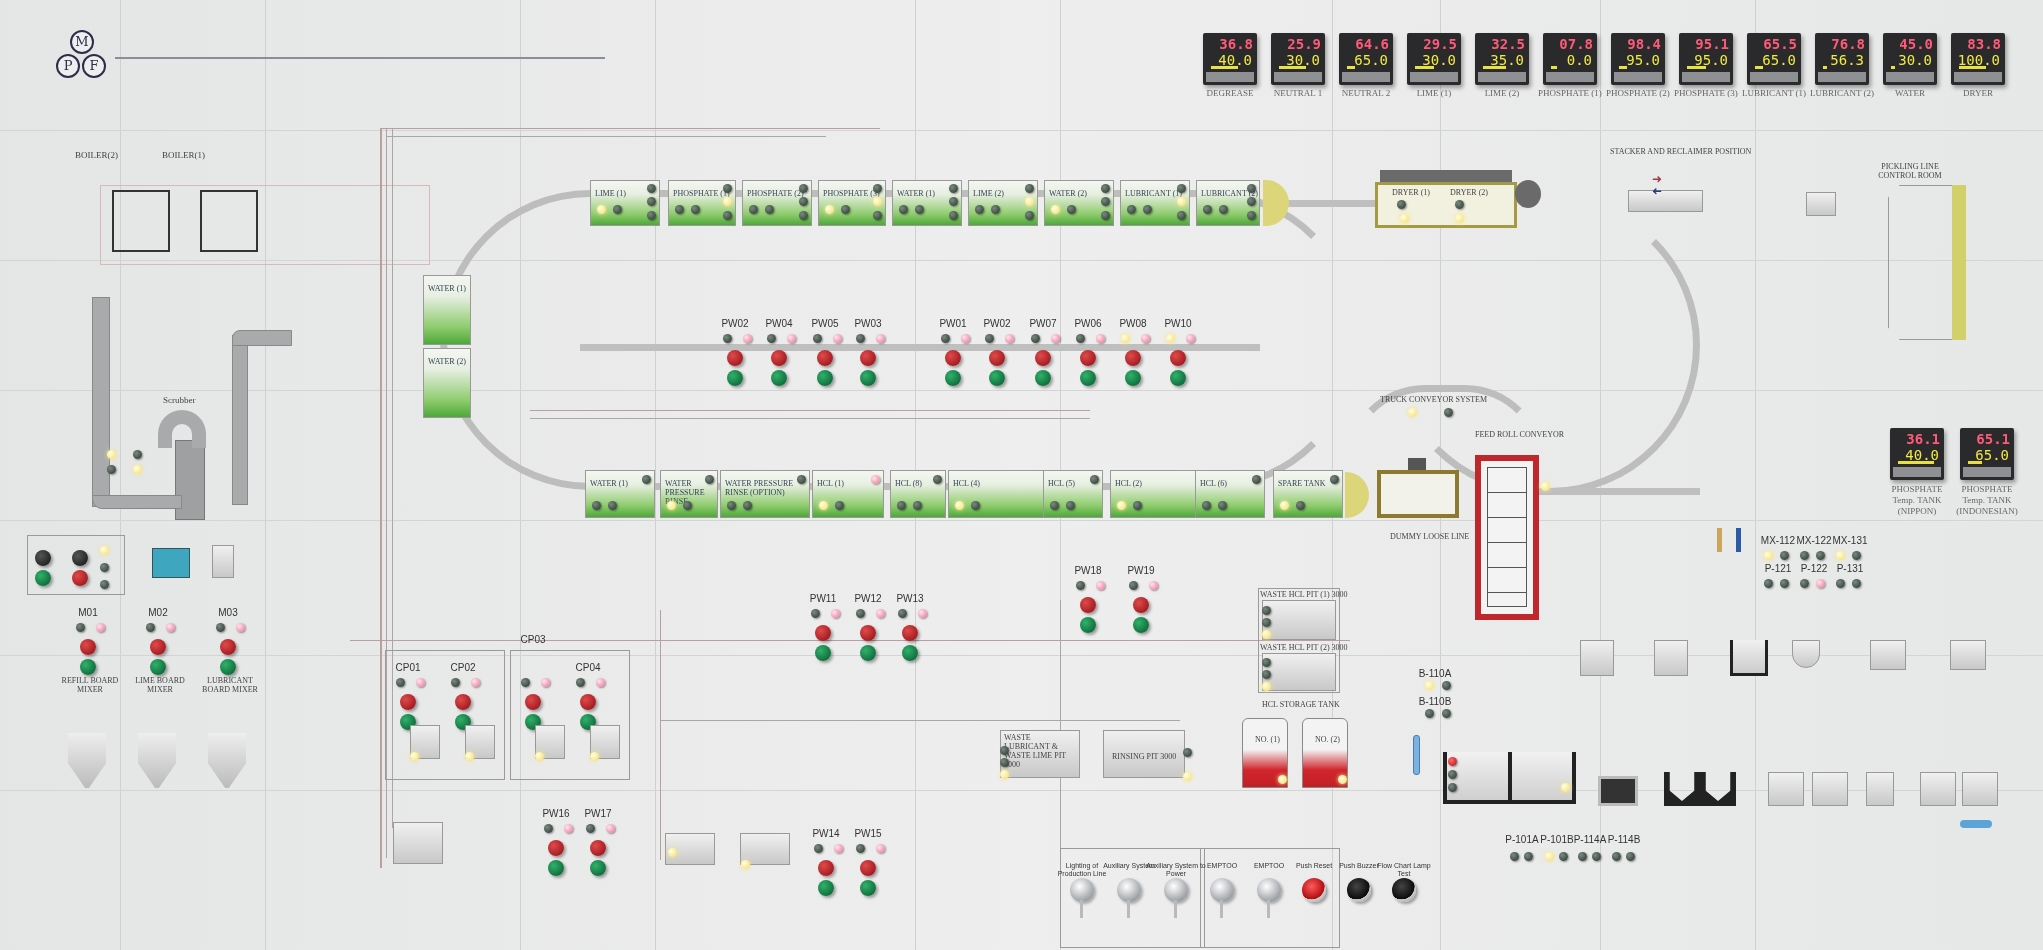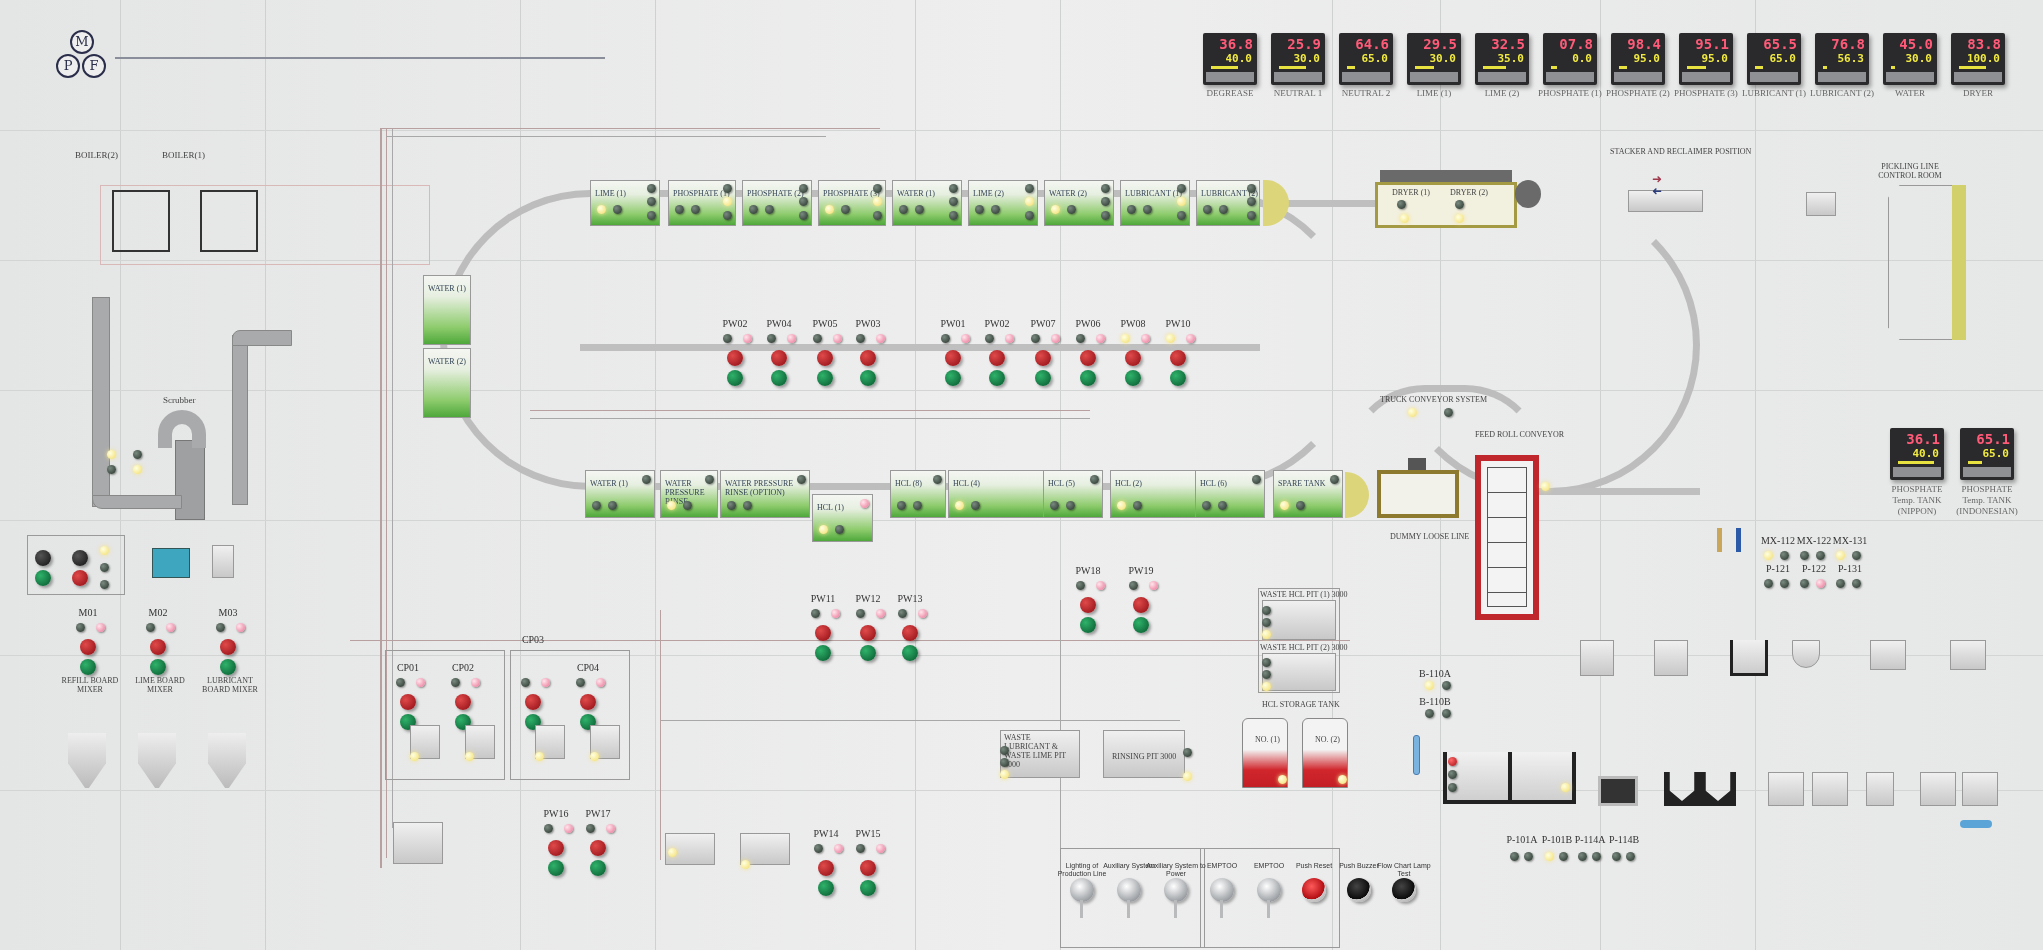--- a/index.html
+++ b/index.html
@@ -11,37 +11,37 @@
   
   .logo { position: absolute; left: 52px; top: 30px; width: 60px; height: 56px; }
   .logo span { position: absolute; width: 24px; height: 24px; border: 2.5px solid #2a2e4a; border-radius: 50%; font-family: "DejaVu Serif", serif; font-size: 13px; line-height: 19px; text-align: center; color: #2a2e4a; background: #eee; }
   .company { position: absolute; left: 120px; top: 26px; font-size: 29px; color: #2b2f6b; letter-spacing: 0.3px; }
   .company-rule { position: absolute; left: 115px; top: 57px; width: 490px; height: 2px; background: #8a8d9a; }
   .subtitle { position: absolute; left: 123px; top: 60px; font-size: 19px; letter-spacing: 4.2px; color: #222; }
   .chart-title { position: absolute; left: 740px; top: 36px; font-size: 22px; color: #9b4a5c; }
   
   .ctrl { position: absolute; top: 33px; width: 54px; height: 52px; background: #2a2a2c; border-radius: 2px; box-shadow: 2px 3px 4px rgba(0,0,0,0.35); }
   .ctrl .pv { position: absolute; right: 4px; top: 3px; font-family: "DejaVu Sans Mono", monospace; font-weight: bold; font-size: 14px; color: #ff5a78; }
-  .ctrl .sv { position: absolute; right: 5px; top: 19px; font-family: "DejaVu Sans Mono", monospace; font-weight: bold; font-size: 11px; color: #f1ea40; }
+  .ctrl .sv { position: absolute; right: 5px; top: 19px; font-family: "DejaVu Sans Mono", monospace; font-weight: normal; font-size: 14px; color: #f1ea40; }
   .ctrl .bar { position: absolute; left: 8px; top: 33px; height: 3px; background: #e8e240; }
   .ctrl .foot { position: absolute; left: 3px; right: 3px; bottom: 3px; height: 10px; background: #8e9094; }
   .ctrl-label { position: absolute; top: 88px; width: 70px; text-align: center; font-family: "Liberation Serif", serif; font-size: 9px; color: #666; line-height: 11px; }
   
   .tank { position: absolute; height: 46px; border: 1px solid #999; background: linear-gradient(180deg, #f4f6f2 0%, #e7efe1 30%, #8fcc6e 75%, #4ea83a 100%); }
   .tank .tl { position: absolute; left: 4px; top: 8px; font-family: "Liberation Serif", serif; font-size: 8px; color: #345; }
   .tank.bottom { height: 48px; }
   .lamp { position: absolute; width: 9px; height: 9px; border-radius: 50%; box-shadow: 1px 1px 2px rgba(0,0,0,0.4); }
   .lamp.off { background: radial-gradient(circle at 35% 35%, #7a8a80, #233027); }
   .lamp.on { background: radial-gradient(circle at 35% 35%, #ffffe0, #f2dc68); box-shadow: 0 0 4px #f6e58a; }
   .lamp.pink { background: radial-gradient(circle at 35% 35%, #ffe5ec, #e96f92); }
   .lamp.red { background: radial-gradient(circle at 35% 35%, #ff6a6a, #a80f15); }
   .btn { position: absolute; width: 16px; height: 16px; border-radius: 50%; box-shadow: 2px 2px 3px rgba(0,0,0,0.35); }
   .btn.red { background: radial-gradient(circle at 35% 35%, #e04a4a, #8d0b12); }
   .btn.green { background: radial-gradient(circle at 35% 35%, #2fb26a, #06552c); }
-  .pump-label { position: absolute; font-family: Liberation Serif, serif; font-size: 10px; color: #333; text-align: center; width: 40px; }
+  .pump-label { position: absolute; font-family: Liberation Sans, sans-serif; font-size: 10px; color: #333; text-align: center; width: 40px; }
   .conveyor { position: absolute; border: 7px solid #bdbdbd; border-radius: 200px; }
   .pipe-h { position: absolute; height: 7px; background: #bfbfbf; }
   .wire { position: absolute; background: #b8a0a0; }
   .wire.g { background: #a8a8a8; }
   .small { position: absolute; font-family: "Liberation Serif", serif; font-size: 8px; color: #444; }
   .keysw { position: absolute; width: 24px; height: 24px; border-radius: 50%; background: radial-gradient(circle at 40% 35%, #ffffff, #9ea2a6 70%, #6d7074); box-shadow: 2px 2px 3px rgba(0,0,0,0.3); }
   .keysw::after { content: ""; position: absolute; left: 10px; top: 22px; width: 3px; height: 18px; background: #b8babc; }
   .pushbtn { position: absolute; width: 24px; height: 24px; border-radius: 50%; box-shadow: 2px 2px 3px rgba(0,0,0,0.35); }
   .fault-lbl { position: absolute; font-size: 7px; color: #333; text-align: center; width: 60px; line-height: 8px; }
   .box { position: absolute; border: 1px solid #9a9a9a; }
@@ -399,21 +399,21 @@
         <div class="lamp on" style="left:6px;top:30px"></div>
         <div class="lamp off" style="left:22px;top:30px"></div>
         <div class="lamp off" style="right:3px;top:4px"></div>
       </div>
       <div class="tank bottom" style="left:720px;top:470px;width:90px">
         <div class="tl">WATER PRESSURE RINSE (OPTION)</div>
         <div class="lamp off" style="left:6px;top:30px"></div>
         <div class="lamp off" style="left:22px;top:30px"></div>
         <div class="lamp off" style="right:3px;top:4px"></div>
       </div>
-      <div class="tank bottom" style="left:812px;top:494px;width:61px">
+      <div class="tank bottom" style="left:812px;top:470px;width:72px">
         <div class="tl">HCL (1)</div>
         <div class="lamp on" style="left:6px;top:30px"></div>
         <div class="lamp off" style="left:22px;top:30px"></div>
         <div class="lamp pink" style="right:3px;top:4px"></div>
       </div>
       <div class="tank bottom" style="left:890px;top:470px;width:56px">
         <div class="tl">HCL (8)</div>
         <div class="lamp off" style="left:6px;top:30px"></div>
         <div class="lamp off" style="left:22px;top:30px"></div>
         <div class="lamp off" style="right:3px;top:4px"></div>

